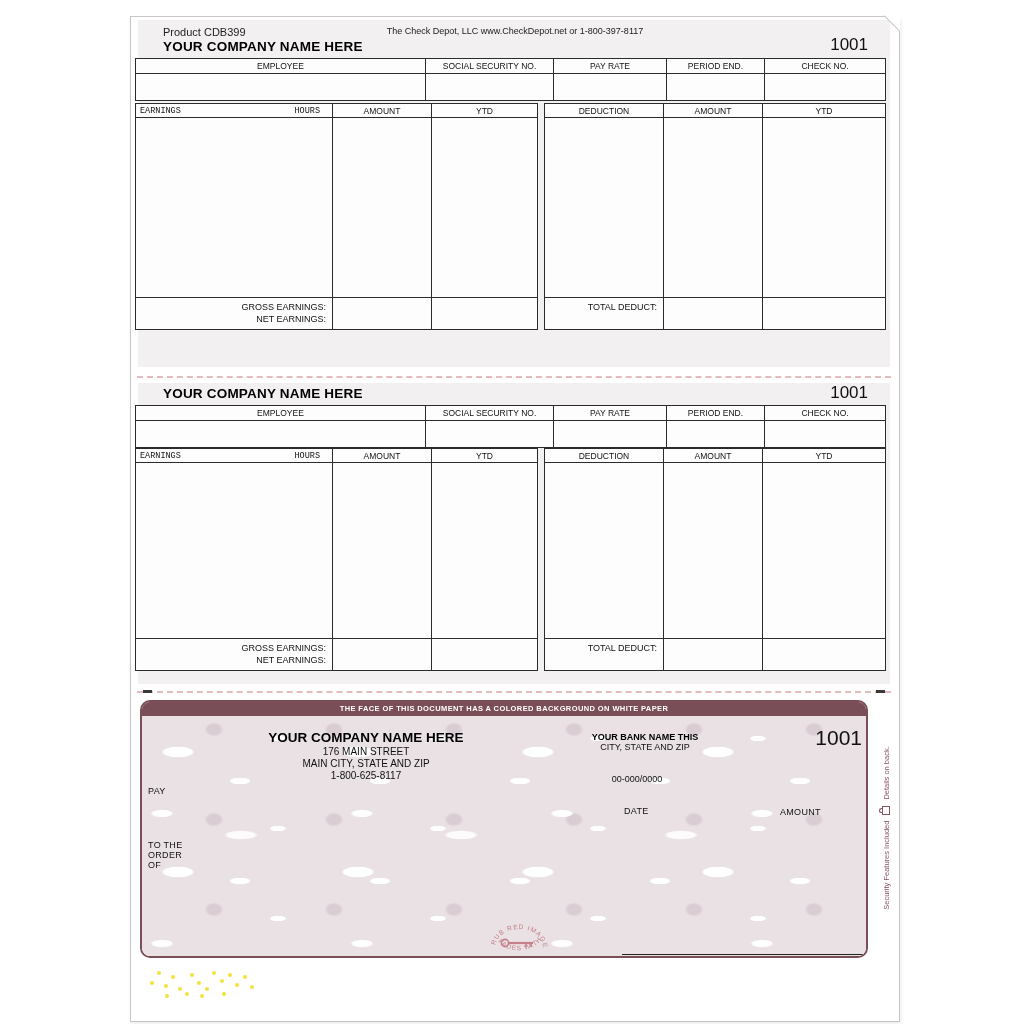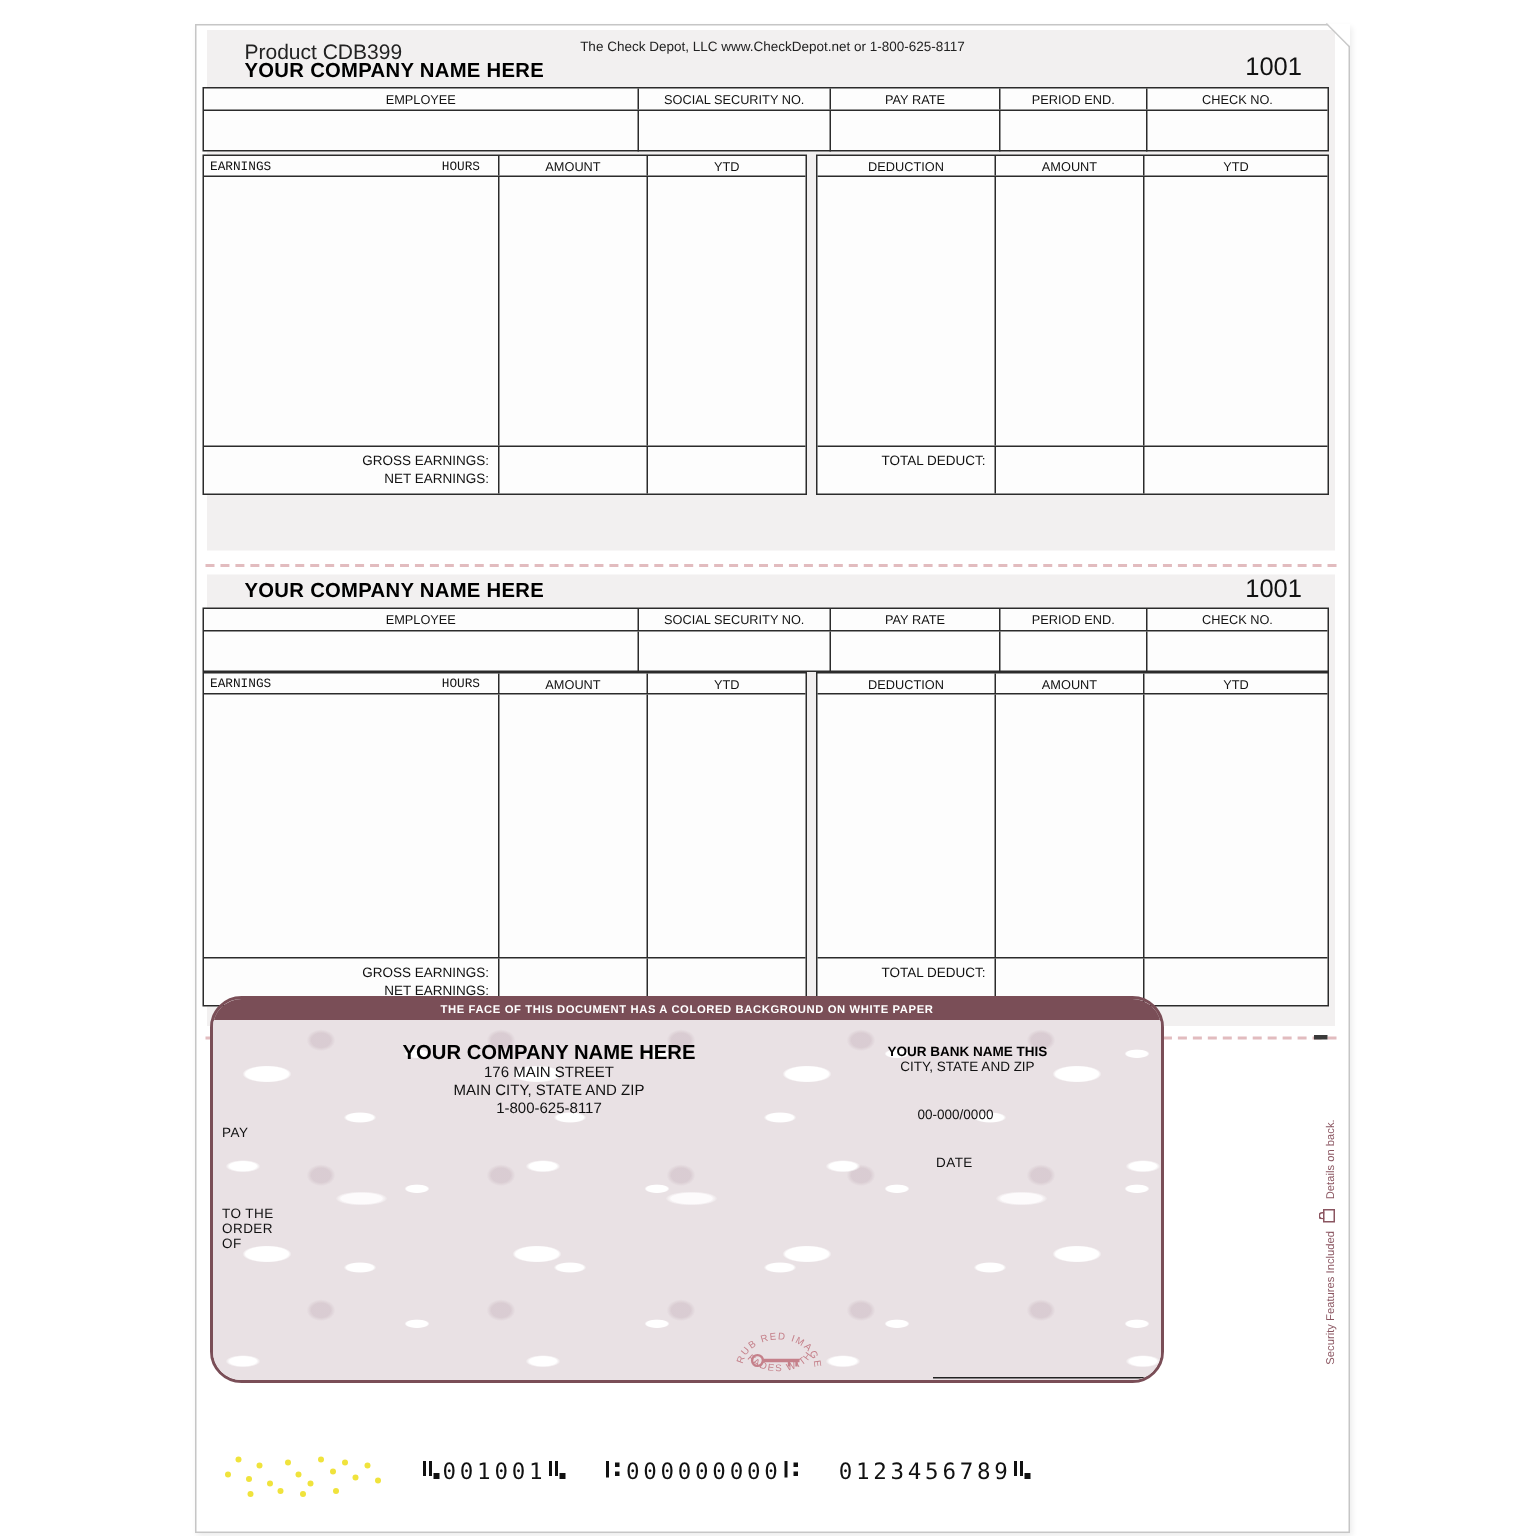--- a/index.html
+++ b/index.html
@@ -6,43 +6,43 @@
     font-family:"Liberation Sans", sans-serif;color:#1a1a1a;}
   .sheet{position:absolute;left:130px;top:16px;width:768px;height:1004px;background:#ffffff;
     border:1px solid #c6c6c6;box-shadow:1px 2px 4px rgba(0,0,0,0.08);}
   .corner-cut{position:absolute;top:-1px;right:-1px;width:0;height:0;
     border-top:15px solid #ffffff;border-left:15px solid transparent;}
   .corner-edge{position:absolute;top:6px;right:-4px;width:22px;height:1px;background:#c9c9c9;transform:rotate(45deg);}
 
   
   .stub-panel{position:absolute;left:7px;width:752px;background:#f2f0f0;}
   .txt{position:absolute;white-space:nowrap;}
-  .product-line{font-size:14px;color:#222;}
+  .product-line{font-size:11px;color:#222;}
   .vendor-line{font-size:9px;color:#222;left:0;width:768px;text-align:center;}
   .company-stub{font-weight:bold;font-size:13.5px;letter-spacing:0.2px;color:#000;}
   .stub-num{font-size:17px;color:#111;text-align:right;width:140px;}
 
   .tbl{position:absolute;background:#fdfdfd;border:1px solid #2b2b2b;box-sizing:border-box;}
   .trow{display:flex;box-sizing:border-box;}
   .tcell{box-sizing:border-box;border-left:1px solid #2b2b2b;overflow:hidden;}
   .tcell:first-child{border-left:none;}
   .hdr{border-bottom:1px solid #2b2b2b;}
   .hcell{font-size:8.5px;color:#111;text-align:center;padding-top:2px;}
   .hcell.split{display:flex;justify-content:space-between;align-items:flex-start;}
   .hcell.split span{display:block;padding-top:0;font-family:Liberation Mono, monospace;}
   .totrow{border-top:1px solid #2b2b2b;}
   .totlbl{font-size:9px;color:#111;text-align:right;padding:3px 6px 0 0;line-height:12px;}
 
   
   .perf{position:absolute;left:6px;width:754px;border-top:2px dashed #e2bcbf;}
   .perf-tick{position:absolute;width:9px;height:3px;background:#3a3a3a;top:-3px;}
 
   
-  .check{position:absolute;left:9px;top:647px;width:636px;height:258px;
-    border:2px solid #7a4e57;border-radius:21px;overflow:hidden;box-sizing:border-box;}
+  .check{position:absolute;left:9px;top:683px;width:728px;height:258px;
+    border:2px solid #7a4e57;border-radius:10px;overflow:hidden;box-sizing:border-box;}
   .check-band{height:14px;background:#7a4e57;color:#fff;text-align:center;
     font-size:7.5px;font-weight:bold;letter-spacing:0.4px;line-height:14px;}
   .check-body{position:absolute;left:0;top:14px;right:0;bottom:0;
     background-color:#e9e1e4;
     background-image:
       radial-gradient(ellipse 26px 9px at 20% 30%, #ffffff 55%, rgba(255,255,255,0) 63%),
       radial-gradient(ellipse 18px 6px at 70% 65%, #ffffff 50%, rgba(255,255,255,0) 60%),
       radial-gradient(ellipse 30px 8px at 45% 85%, #fdfbfc 45%, rgba(255,255,255,0) 58%),
       radial-gradient(ellipse 14px 5px at 85% 25%, #ffffff 50%, rgba(255,255,255,0) 60%),
       radial-gradient(ellipse 20px 7px at 10% 75%, #ffffff 45%, rgba(255,255,255,0) 58%),
@@ -81,21 +81,21 @@
   .dots{position:absolute;left:14px;top:946px;width:118px;height:40px;}
   .dots i{position:absolute;width:4px;height:4px;border-radius:50%;background:#f0e33c;}
 </style>
 </head>
 <body>
 
 <div class="sheet">
 
   <div class="stub-panel" style="top:3px;height:347px;"></div>
   <div class="txt product-line" style="left:32px;top:9px;">Product CDB399</div>
-  <div class="txt vendor-line" style="top:9px;">The Check Depot, LLC   www.CheckDepot.net   or   1-800-625-8117</div>
+  <div class="txt vendor-line" style="top:9px;">The Check Depot, LLC   www.CheckDepot.net   or   1-800-397-8117</div>
   <div class="txt company-stub" style="left:32px;top:22px;">YOUR COMPANY NAME HERE</div>
   <div class="txt stub-num" style="left:597px;top:18px;">1001</div>
 
   <div class="tbl" style="left:4px;top:41px;width:751px;height:43px;">
     <div class="trow hdr" style="height:15px;">
       <div class="tcell hcell" style="width:289px;">EMPLOYEE</div>
       <div class="tcell hcell" style="width:128px;">SOCIAL SECURITY NO.</div>
       <div class="tcell hcell" style="width:113px;">PAY RATE</div>
       <div class="tcell hcell" style="width:98px;">PERIOD END.</div>
       <div class="tcell hcell" style="width:121px;">CHECK NO.</div>
@@ -294,19 +294,16 @@
       <i style="left:75px;top:16px;"></i>
       <i style="left:83px;top:10px;"></i>
     <i style="left:90px;top:20px;"></i>
       <i style="left:98px;top:12px;"></i>
       <i style="left:105px;top:22px;"></i>
     <i style="left:77px;top:29px;"></i>
       <i style="left:20px;top:31px;"></i>
       <i style="left:55px;top:31px;"></i>
   </div>
 
-  <div class="micr">
-    <span class="ms onus"></span><span>001001</span><span class="ms onus"></span>&nbsp;&nbsp;<span class="ms transit"></span><span>000000000</span><span class="ms transit"></span>&nbsp;&nbsp;<span>0123456789</span><span class="ms onus"></span>
-  </div>
 
   <div class="corner-cut"></div>
   <div class="corner-edge"></div>
 </div>
 
 </body></html>

